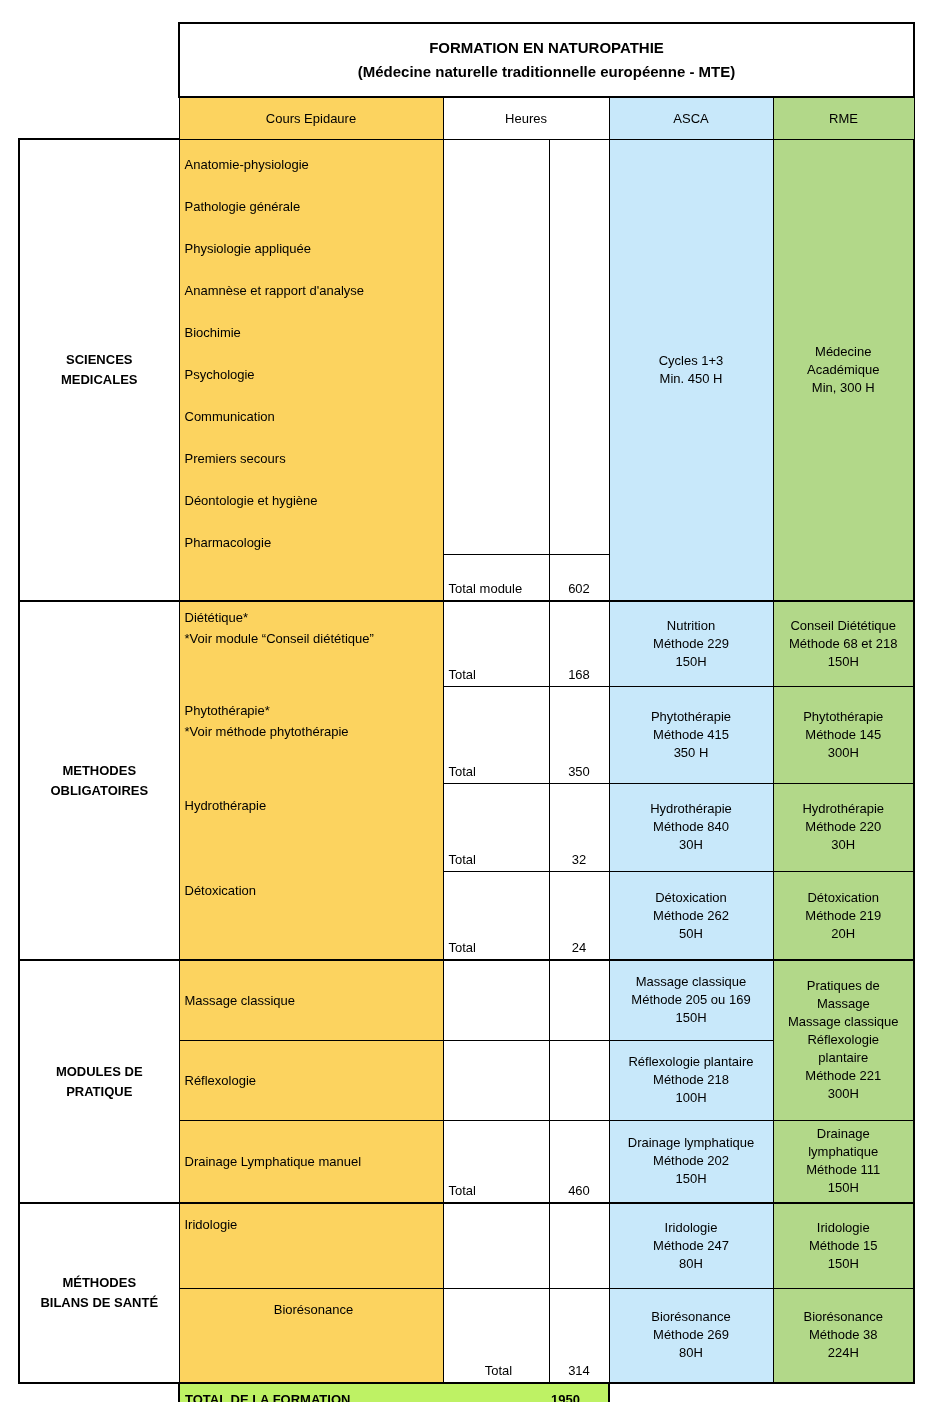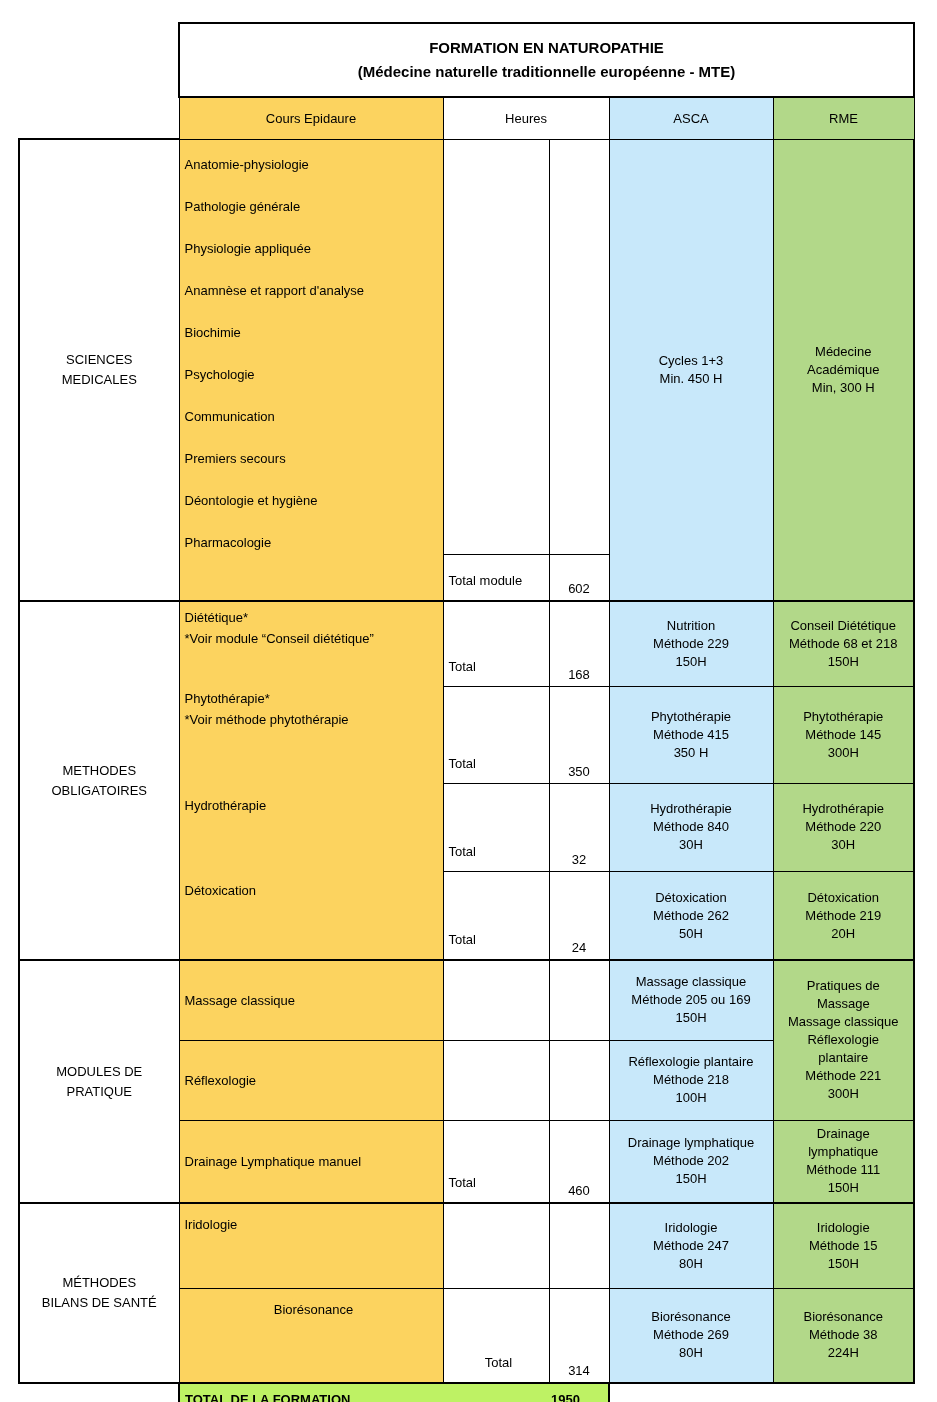--- a/index.html
+++ b/index.html
@@ -42,42 +42,42 @@
     font-weight: bold; font-size: 15px; line-height: 24px;
     background: #fff;
   }
   .hdr { text-align: center; vertical-align: middle; }
 
   .bg-cours { background: #FCD35F; }
   .bg-asca  { background: #C8E8FA; }
   .bg-rme   { background: #B2D889; }
 
   .sec-label {
-    font-weight: normal; text-align: center; vertical-align: middle;
+    font-weight: bold; text-align: center; vertical-align: middle;
     white-space: pre-line; line-height: 20px;
     border-left: 2px solid #000;
     background: #fff;
   }
   .cours { text-align: left; }
   .cours-top { vertical-align: top; }
   .cours-mid { vertical-align: middle; padding-left: 5px; }
   .cours-pad { vertical-align: top; padding: 13px 0 0 5px; }
 
   ul.course-list { list-style: none; margin: 0; padding: 4px 0 0 5px; }
   ul.course-list li { height: 42px; display: flex; align-items: center; }
 
   .relwrap { position: relative; height: 357px; width: 100%; }
   .abs-course {
     position: absolute; left: 5px; right: 2px;
     line-height: 21px; white-space: pre-line;
   }
 
   .tlabel {
     vertical-align: bottom; text-align: left;
-    padding: 0 0 12px 5px; background: #fff;
+    padding: 0 0 4px 5px; background: #fff;
   }
   .tvalue {
     vertical-align: bottom; text-align: center;
     padding-bottom: 4px; background: #fff;
   }
   .asca, .rme {
     text-align: center; vertical-align: middle;
     white-space: pre-line; line-height: 18px;
   }
   .rme { border-right: 2px solid #000; }
@@ -156,21 +156,21 @@
     <td class="tvalue">602</td>
   </tr>
 
   <tr class="r2a">
     <td class="sec-label bt2" rowspan="4">METHODES
 OBLIGATOIRES</td>
     <td class="cours cours-top bg-cours bt2" rowspan="4">
       <div class="relwrap">
         <div class="abs-course" style="top:5px">Diététique*
 *Voir module “Conseil diététique”</div>
-        <div class="abs-course" style="top:86px">Phytothérapie*
+        <div class="abs-course" style="top:98px">Phytothérapie*
 *Voir méthode phytothérapie</div>
         <div class="abs-course" style="top:193px">Hydrothérapie</div>
         <div class="abs-course" style="top:278px">Détoxication</div>
       </div>
     </td>
     <td class="tlabel bt2">Total</td>
     <td class="tvalue bt2">168</td>
     <td class="asca bg-asca bt2">Nutrition
 Méthode 229
 150H</td>

